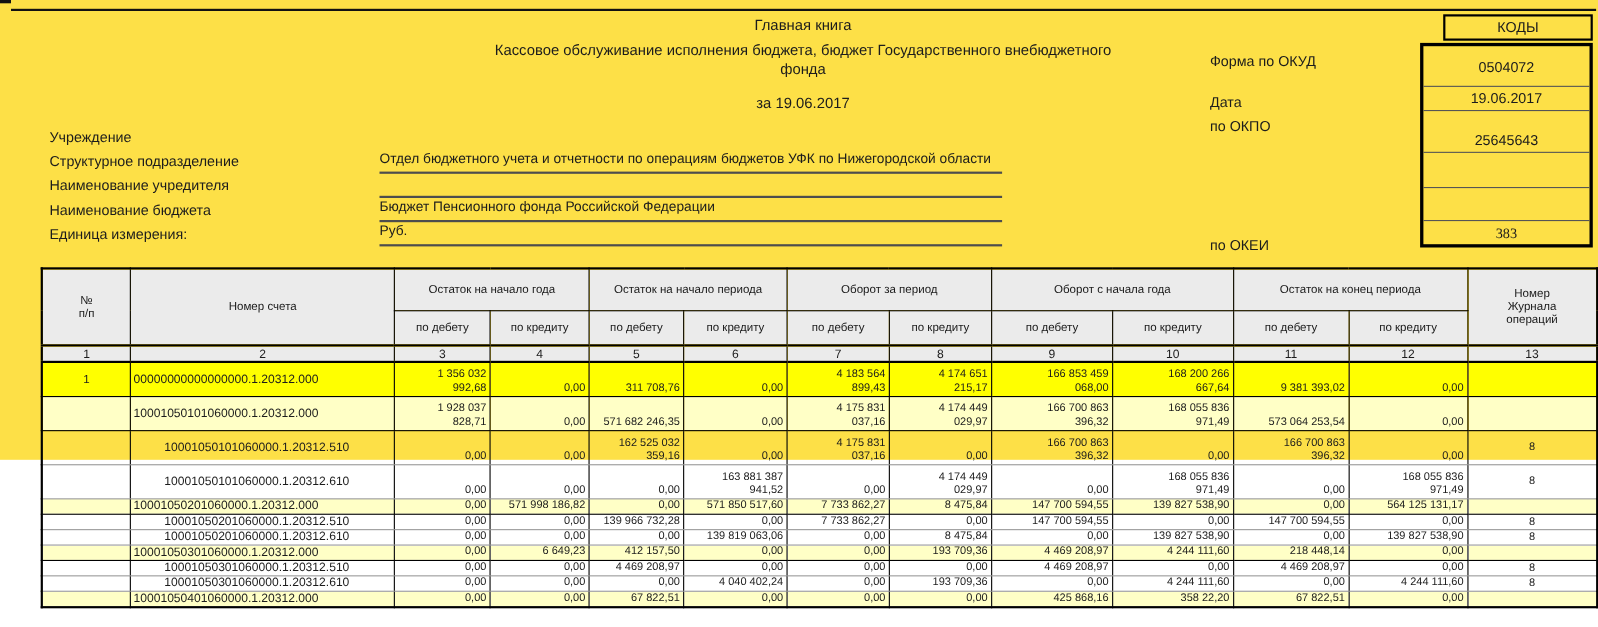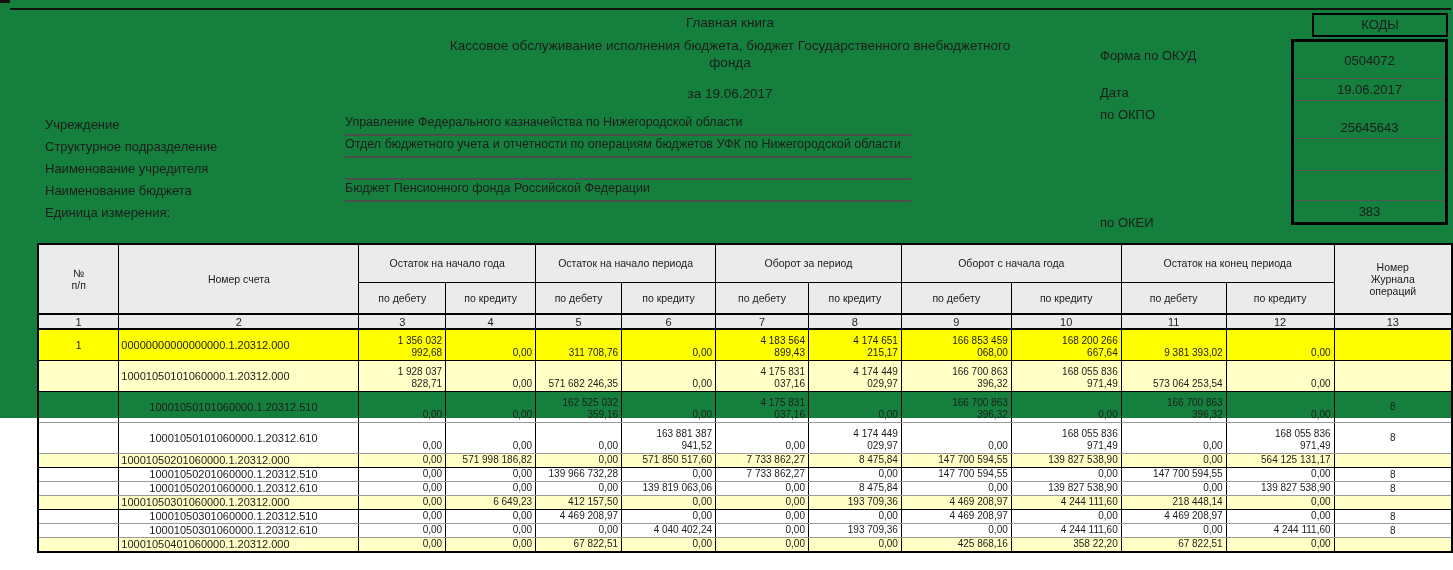--- a/index.html
+++ b/index.html
@@ -1,18 +1,18 @@
 <!DOCTYPE html>
 <html><head>
 <meta charset="utf-8">
 <style>
   * { margin:0; padding:0; box-sizing:border-box; }
   body { width:1453px; height:570px; overflow:hidden; background:#fff;
          font-family:"Liberation Sans", sans-serif; color:#1c1c1c; }
-  #page { position:relative; width:1453px; height:418px; background:#15803d; }
+  #page { position:relative; width:1453px; height:418px; background:#fde047; }
 
   
   .topline { position:absolute; top:8px; left:10px; right:2px; height:2px; background:#111; }
   .topcorner { position:absolute; top:0; left:0; width:10px; height:3px; background:#111; }
 
   
   #title-block { position:absolute; left:340px; top:14px; width:780px; text-align:center;
                  font-size:13.5px; line-height:17px; }
   .t-line2 { margin-top:6px; }
   .t-line4 { margin-top:14px; }
@@ -26,21 +26,21 @@
   .u-r2 { position:absolute; left:345px; top:159px; width:566px; height:21px; border-bottom:2px solid #4d4d4d; }
 
   
   .code-label { position:absolute; left:1100px; width:185px; font-size:13px; }
   .cl-0 { top:48px; } .cl-1 { top:85px; } .cl-2 { top:107px; } .cl-3 { top:192px;margin-top:23px; }
   #codes-box { position:absolute; left:1291px; top:13px; width:157px; }
   .kody { height:24px; border:2px solid #000; text-align:center; font-size:13px; line-height:20px;margin-left:21px; }
   .codes-main { margin-top:2px; border:3px solid #000; }
   .crow { display:flex; align-items:center; justify-content:center; font-size:13px;
           border-bottom:1px solid #555; }
-  .crow:last-child { border-bottom:none; }
+  .crow:last-child { border-bottom:none;font-family:Liberation Serif, serif; }
   .cr1 { height:37px; } .cr2 { height:22px; } .cr3 { height:22px;margin-top:16px; }
   .cr4 { height:32px; } .cr5 { height:30px; } .cr6 { height:21px; }
 
   
   #tbl-wrap { position:absolute; left:37px; top:243px; }
   table { border-collapse:collapse; table-layout:fixed; border:2px solid #000; }
   th, td { border:1px solid #000; overflow:hidden; }
   thead th { background:#ebebeb; font-weight:normal; font-size:10.5px; line-height:12px;
              text-align:center; vertical-align:middle; color:#1a1a1a; padding:1px 2px; }
   tr.h1 th { height:38px; }
@@ -69,28 +69,28 @@
   <div class="topline"></div>
 
   <div id="title-block">
     <div>Главная книга</div>
     <div class="t-line2">Кассовое обслуживание исполнения бюджета, бюджет Государственного внебюджетного</div>
     <div>фонда</div>
     <div class="t-line4">за 19.06.2017</div>
   </div>
 
   <div class="fld-label f-r0">Учреждение</div>
-  <div class="fld-value f-r0">Управление Федерального казначейства по Нижегородской области</div>
   <div class="fld-label f-r1">Структурное подразделение</div>
   <div class="fld-value f-r1">Отдел бюджетного учета и отчетности по операциям бюджетов УФК по Нижегородской области</div>
   <div class="fld-label f-r2">Наименование учредителя</div>
   <div class="u-r2"></div>
   <div class="fld-label f-r3">Наименование бюджета</div>
   <div class="fld-value f-r3">Бюджет Пенсионного фонда Российской Федерации</div>
   <div class="fld-label f-r4">Единица измерения:</div>
+  <div class="fld-value f-r4">Руб.</div>
 
   <div class="code-label cl-0">Форма по ОКУД</div>
   <div class="code-label cl-1">Дата</div>
   <div class="code-label cl-2">по ОКПО</div>
   <div class="code-label cl-3">по ОКЕИ</div>
 
   <div id="codes-box">
     <div class="kody">КОДЫ</div>
     <div class="codes-main">
       <div class="crow cr1">0504072</div>

